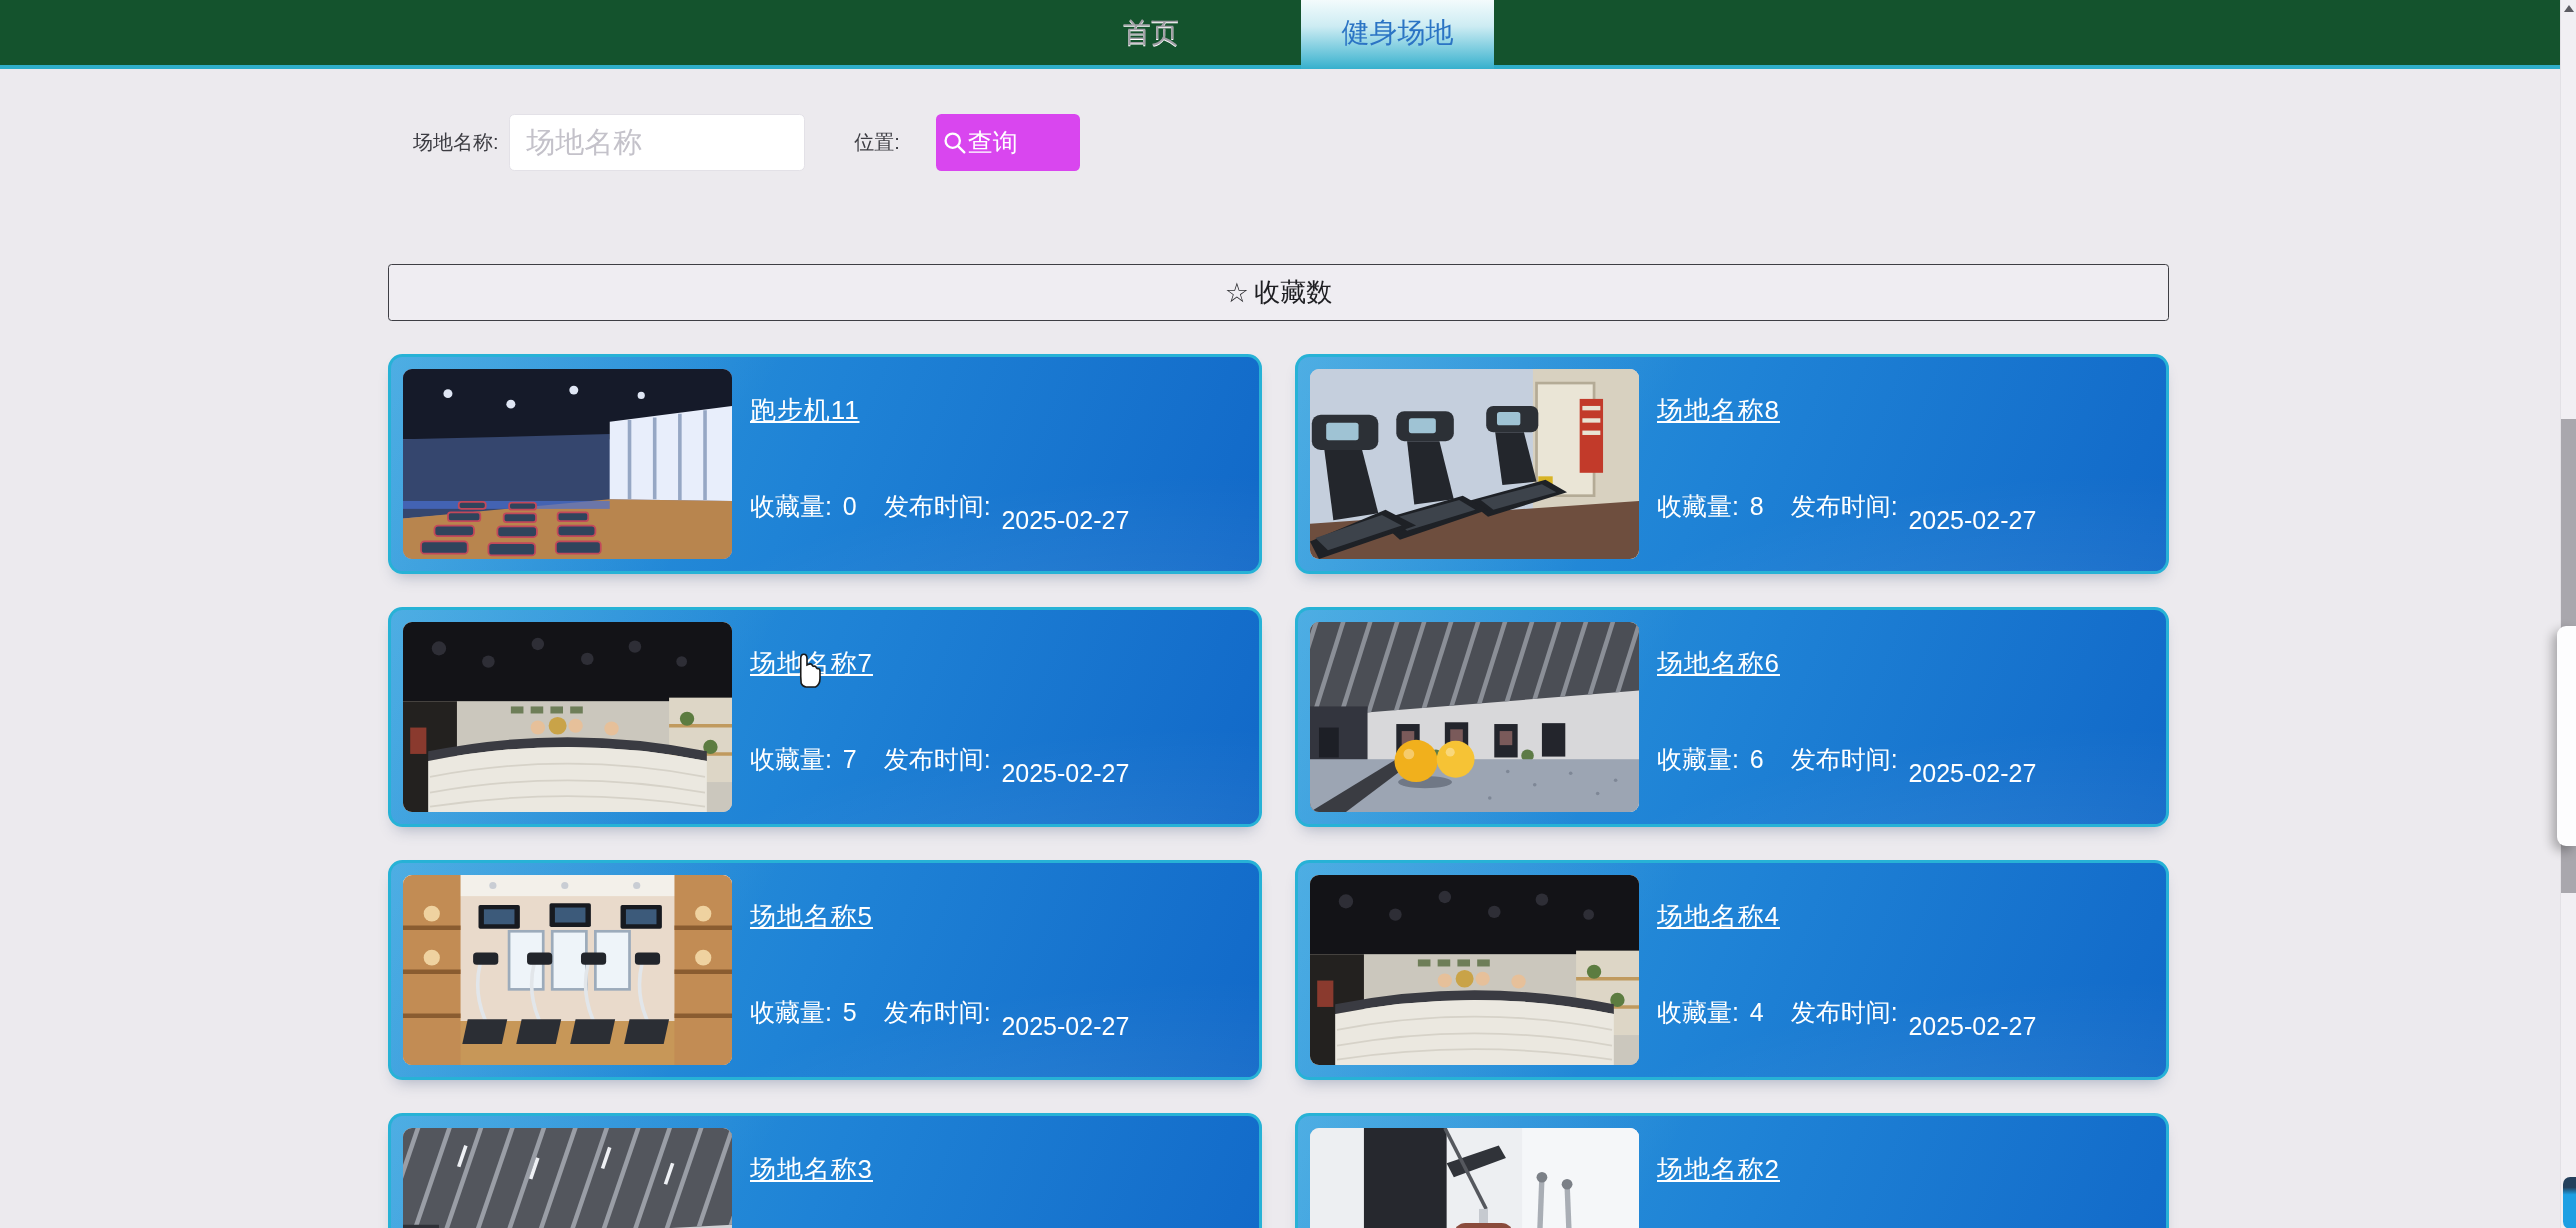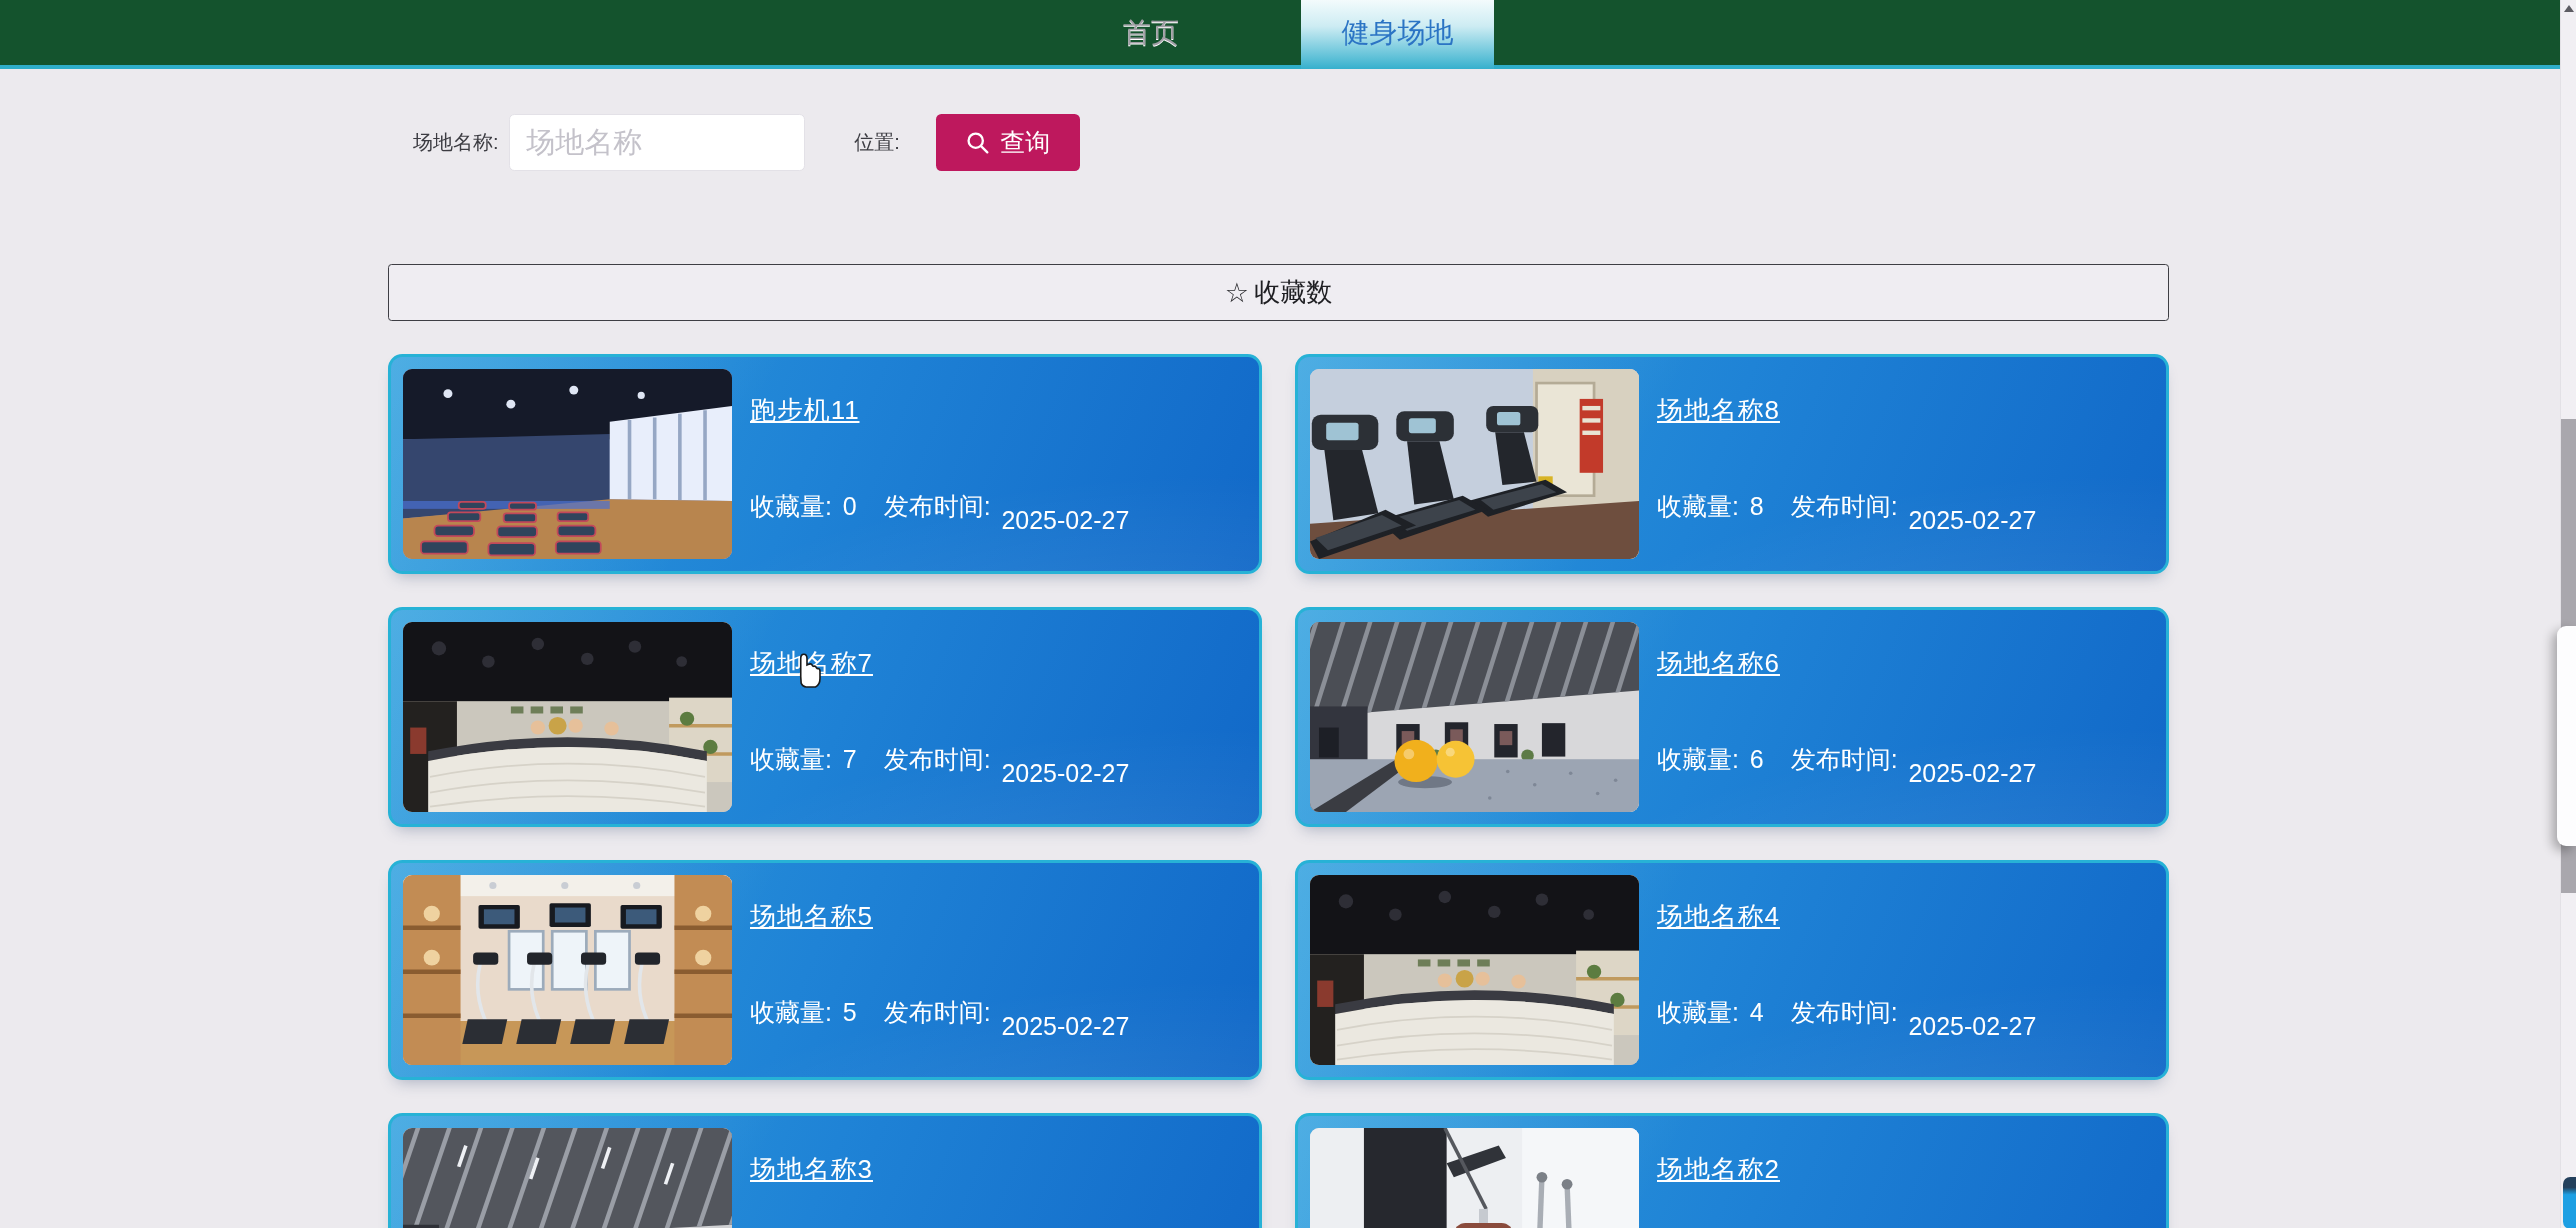--- a/index.html
+++ b/index.html
@@ -31,22 +31,22 @@
   .search-label{font-size:20px;color:#3c3c42;margin-right:10.8px;white-space:nowrap;}
   .search-input{
     width:296px;height:57px;box-sizing:border-box;border:0.9px solid #e3e1e7;border-radius:5.4px;
     background:#ffffff;font-size:29px;color:#6d28d9;padding:0 16px;outline:none;
     font-family:"Liberation Sans","DejaVu Sans",sans-serif;
   }
   .search-input::placeholder{color:#c4c2ca;}
   .gap1{width:49px;}
   .gap2{width:25px;}
   .query-btn{
-    width:144px;height:57px;border:none;border-radius:5.4px;background:#be185d;color:#fff;
-    font-size:25px;display:flex;align-items:center;justify-content:center;gap:10px;cursor:pointer;
+    width:144px;height:57px;border:none;border-radius:5.4px;background:#d946ef;color:#fff;
+    font-size:25px;display:flex;align-items:center;justify-content:flex-start;gap:1px;cursor:pointer;
     font-family:"Liberation Sans","DejaVu Sans",sans-serif;
   }
   
   .sort-bar{
     position:absolute;left:388px;top:264px;width:1781px;height:57px;box-sizing:border-box;
     border:1.8px solid #3e3e44;border-radius:3.6px;background:#efedf2;
     display:flex;align-items:center;justify-content:center;
     font-size:26px;color:#1e1e22;cursor:pointer;
   }
   .star{font-size:27px;margin-right:5.4px;color:#2c2c30;}

